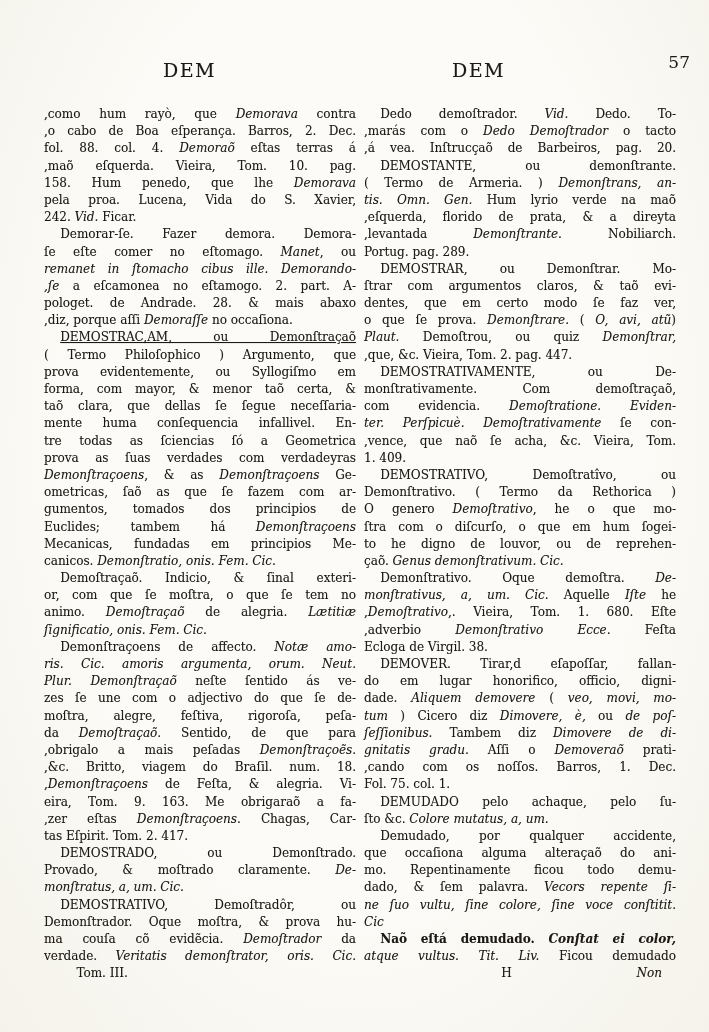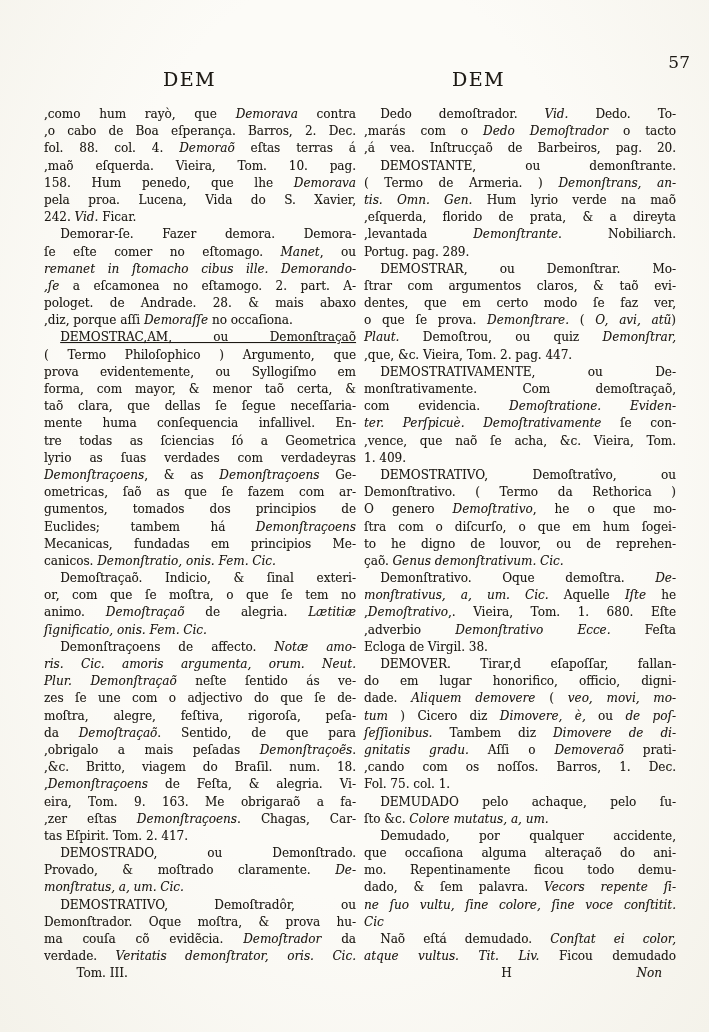--- a/index.html
+++ b/index.html
@@ -6,21 +6,21 @@
   html,body { margin:0; padding:0; }
   body {
     width:709px; height:1032px; overflow:hidden;
     background: radial-gradient(ellipse at 50% 42%, var(--paper) 55%, #f4f2ea 100%);
     font-family:"DejaVu Serif", serif;
     color:var(--ink);
   }
   .page { position:relative; width:709px; height:1032px; }
   .header { position:relative; height:24px; padding-top:50px; }
   .running-title {
-    position:absolute; top:68px; font-size:19px; letter-spacing:1.5px;
+    position:absolute; top:59px; font-size:19px; letter-spacing:1.5px;
     text-shadow:0.3px 0.3px 0 rgba(25,18,10,0.35);
   }
   .running-title.left  { left:163px; }
   .running-title.right { left:452px; }
   .page-number { position:absolute; top:52px; right:19px; font-size:17px; }
   .columns {
     display:flex; gap:8px; margin:32px 33px 0 44px;
     font-size:12px; line-height:17.2px;
   }
   .column { width:312px; text-shadow:0.25px 0.25px 0 rgba(25,18,10,0.3); }
@@ -56,21 +56,21 @@
           <div class="line"><i>,ſe</i><span> a eſcamonea no eſtamogo. 2. part. A-</span></div>
           <div class="line"><span>pologet. de Andrade. 28. &amp; mais abaxo</span></div>
           <div class="line short"><span>,diz, porque aſſi </span><i>Demoraſſe</i><span> no occaſiona.</span></div>
           <div class="line" style="text-indent: 1.35em; text-decoration: underline;"><span>DEMOSTRAC,AM, ou Demonſtraçaõ</span></div>
           <div class="line"><span>( Termo Philoſophico ) Argumento, que</span></div>
           <div class="line"><span>prova evidentemente, ou Syllogiſmo em</span></div>
           <div class="line"><span>forma, com mayor, &amp; menor taõ certa, &amp;</span></div>
           <div class="line"><span>taõ clara, que dellas ſe ſegue neceſſaria-</span></div>
           <div class="line"><span>mente huma conſequencia infallivel. En-</span></div>
           <div class="line"><span>tre todas as ſciencias ſó a Geometrica</span></div>
-          <div class="line"><span>lyrio as ſuas verdades com verdadeyras</span></div>
+          <div class="line"><span>prova as ſuas verdades com verdadeyras</span></div>
           <div class="line"><i>Demonſtraçoens</i><span>, &amp; as </span><i>Demonſtraçoens</i><span> Ge-</span></div>
           <div class="line"><span>ometricas, ſaõ as que ſe fazem com ar-</span></div>
           <div class="line"><span>gumentos, tomados dos principios de</span></div>
           <div class="line"><span>Euclides; tambem há </span><i>Demonſtraçoens</i></div>
           <div class="line"><span>Mecanicas, fundadas em principios Me-</span></div>
           <div class="line short"><span>canicos. </span><i>Demonſtratio, onis. Fem. Cic.</i></div>
           <div class="line" style="text-indent: 1.35em;"><span>Demoſtraçaõ. Indicio, &amp; ſinal exteri-</span></div>
           <div class="line"><span>or, com que ſe moſtra, o que ſe tem no</span></div>
           <div class="line"><span>animo. </span><i>Demoſtraçaõ</i><span> de alegria. </span><i>Lætitiæ</i></div>
           <div class="line short"><i>ſignificatio, onis. Fem. Cic.</i></div>
@@ -139,21 +139,21 @@
           <div class="line"><span>,cando com os noſſos. Barros, 1. Dec.</span></div>
           <div class="line short"><span>Fol. 75. col. 1.</span></div>
           <div class="line" style="text-indent: 1.35em;"><span>DEMUDADO pelo achaque, pelo ſu-</span></div>
           <div class="line short"><span>ſto &amp;c. </span><i>Colore mutatus, a, um.</i></div>
           <div class="line" style="text-indent: 1.35em;"><span>Demudado, por qualquer accidente,</span></div>
           <div class="line"><span>que occaſiona alguma alteraçaõ do ani-</span></div>
           <div class="line"><span>mo. Repentinamente ficou todo demu-</span></div>
           <div class="line"><span>dado, &amp; ſem palavra. </span><i>Vecors repente ſi-</i></div>
           <div class="line"><i>ne ſuo vultu, ſine colore, ſine voce conſtitit.</i></div>
           <div class="line short"><i>Cic</i></div>
-          <div class="line" style="text-indent: 1.35em;"><span>Naõ eſtá demudado. </span><i>Conſtat ei color,</i></div>
+          <div class="line" style="text-indent: 1.35em; font-weight: bold;"><span>Naõ eſtá demudado. </span><i>Conſtat ei color,</i></div>
           <div class="line"><i>atque vultus. Tit. Liv.</i><span> Ficou demudado</span></div>
         </div>
       <div class="sig-line">
         <span class="signature">H</span>
         <span class="catchword">Non</span>
       </div>
     </div>
   </div>
 </div>
 

